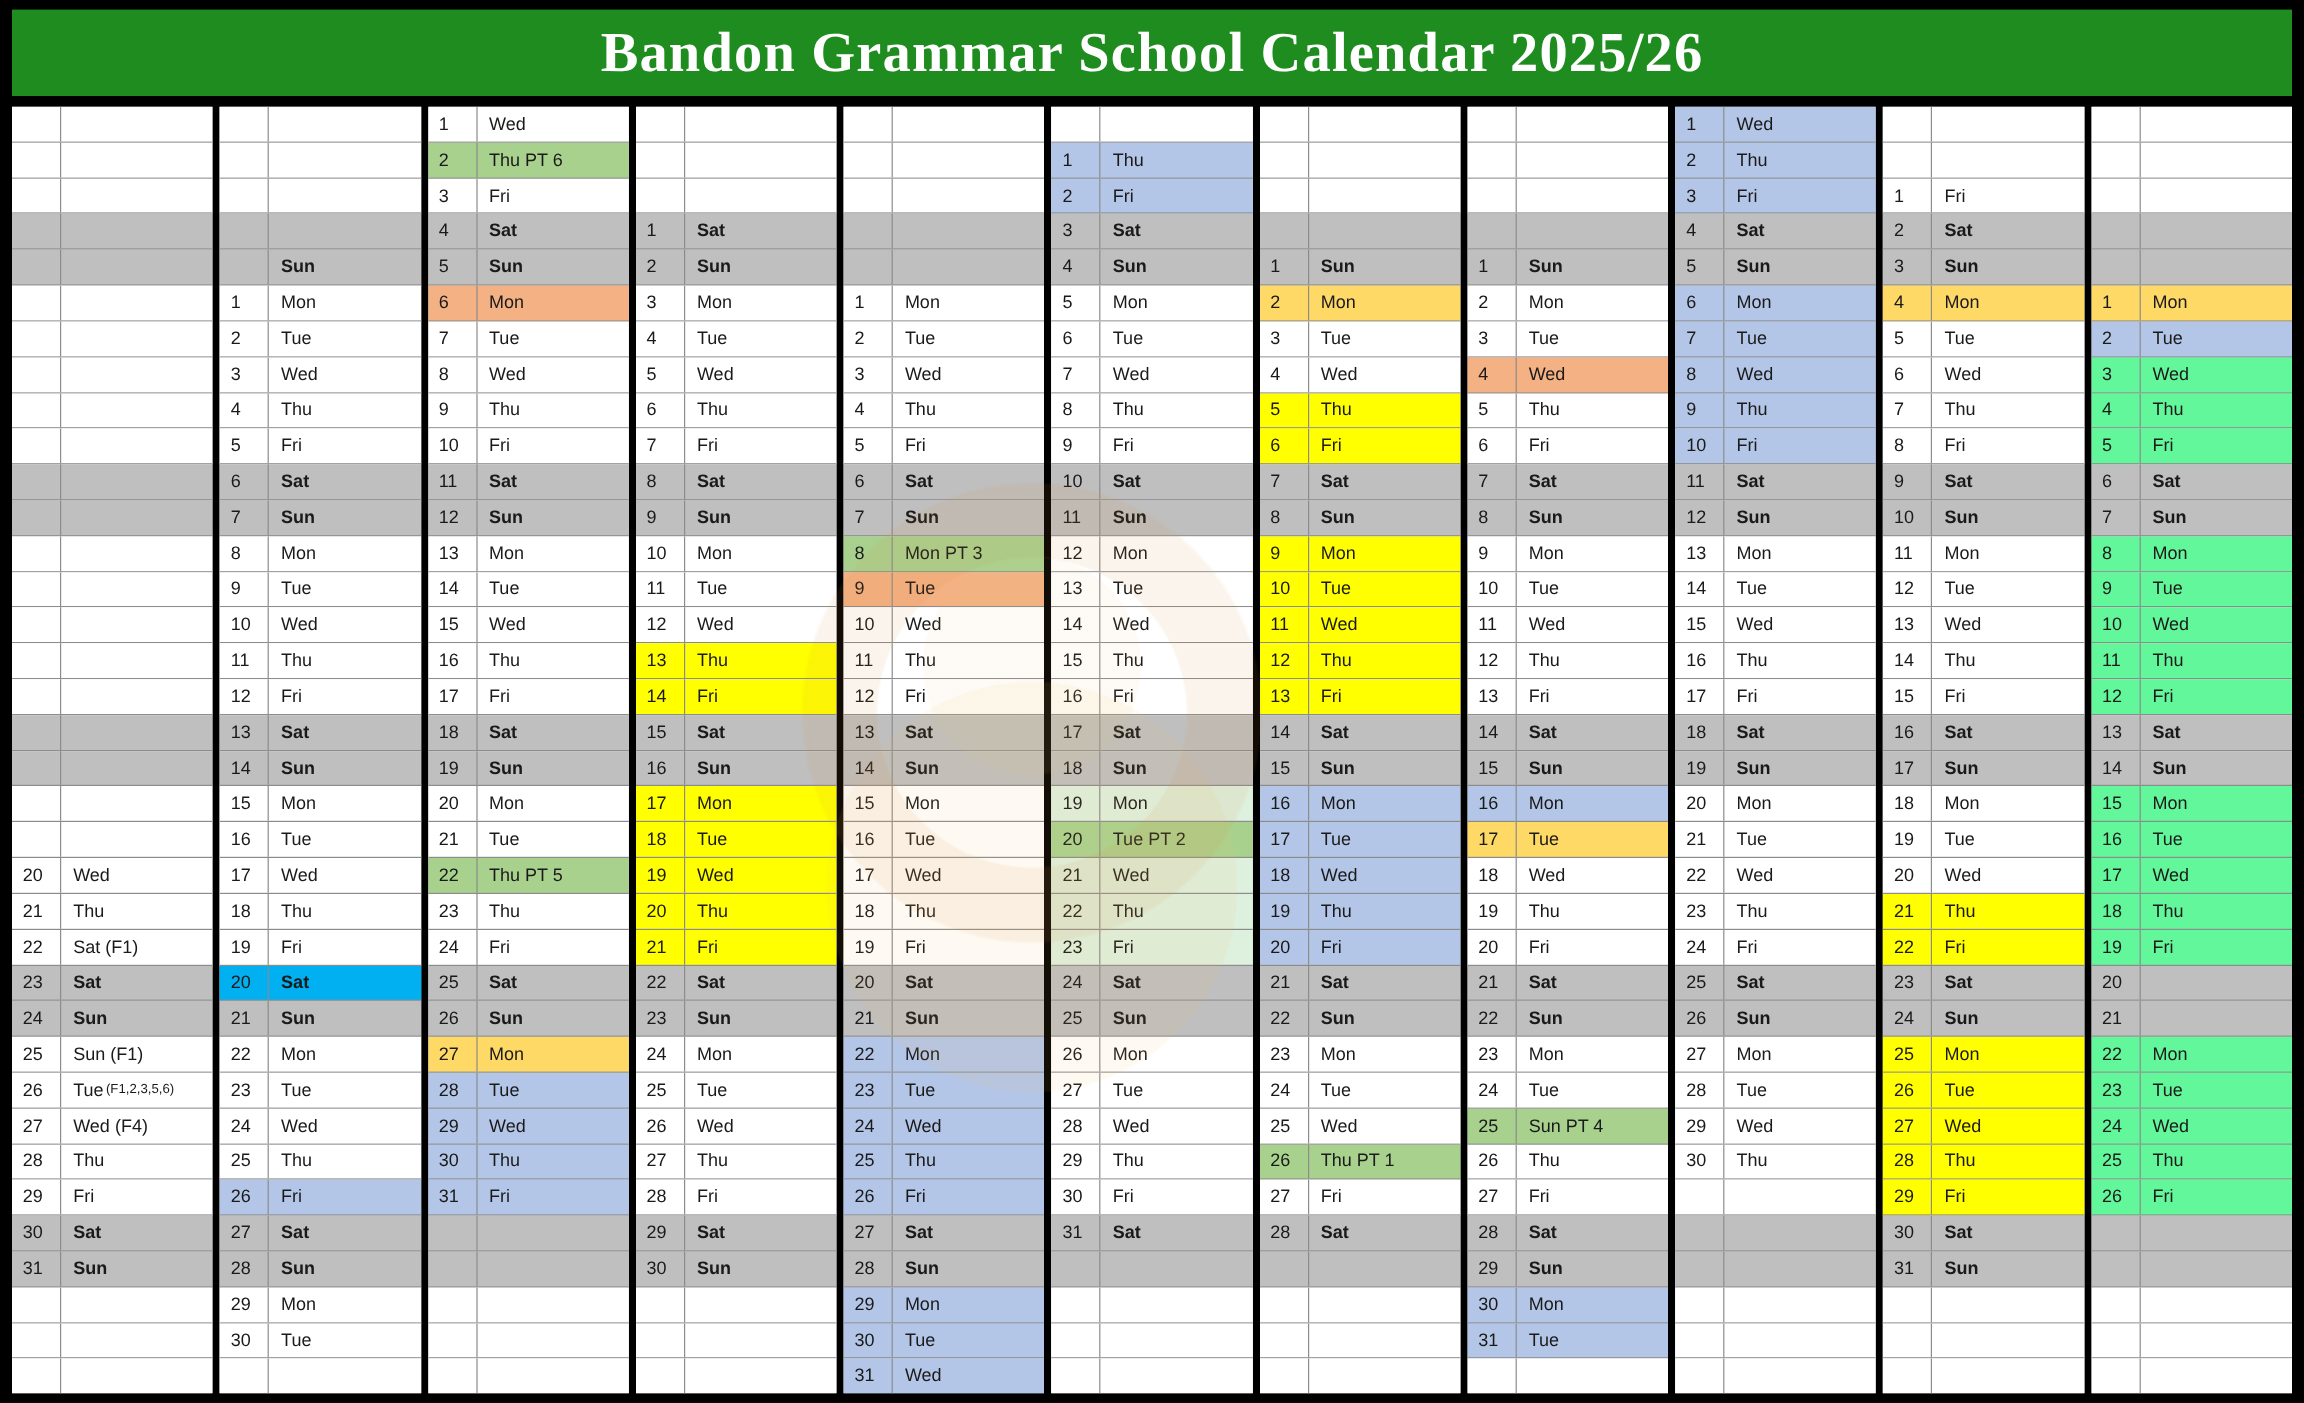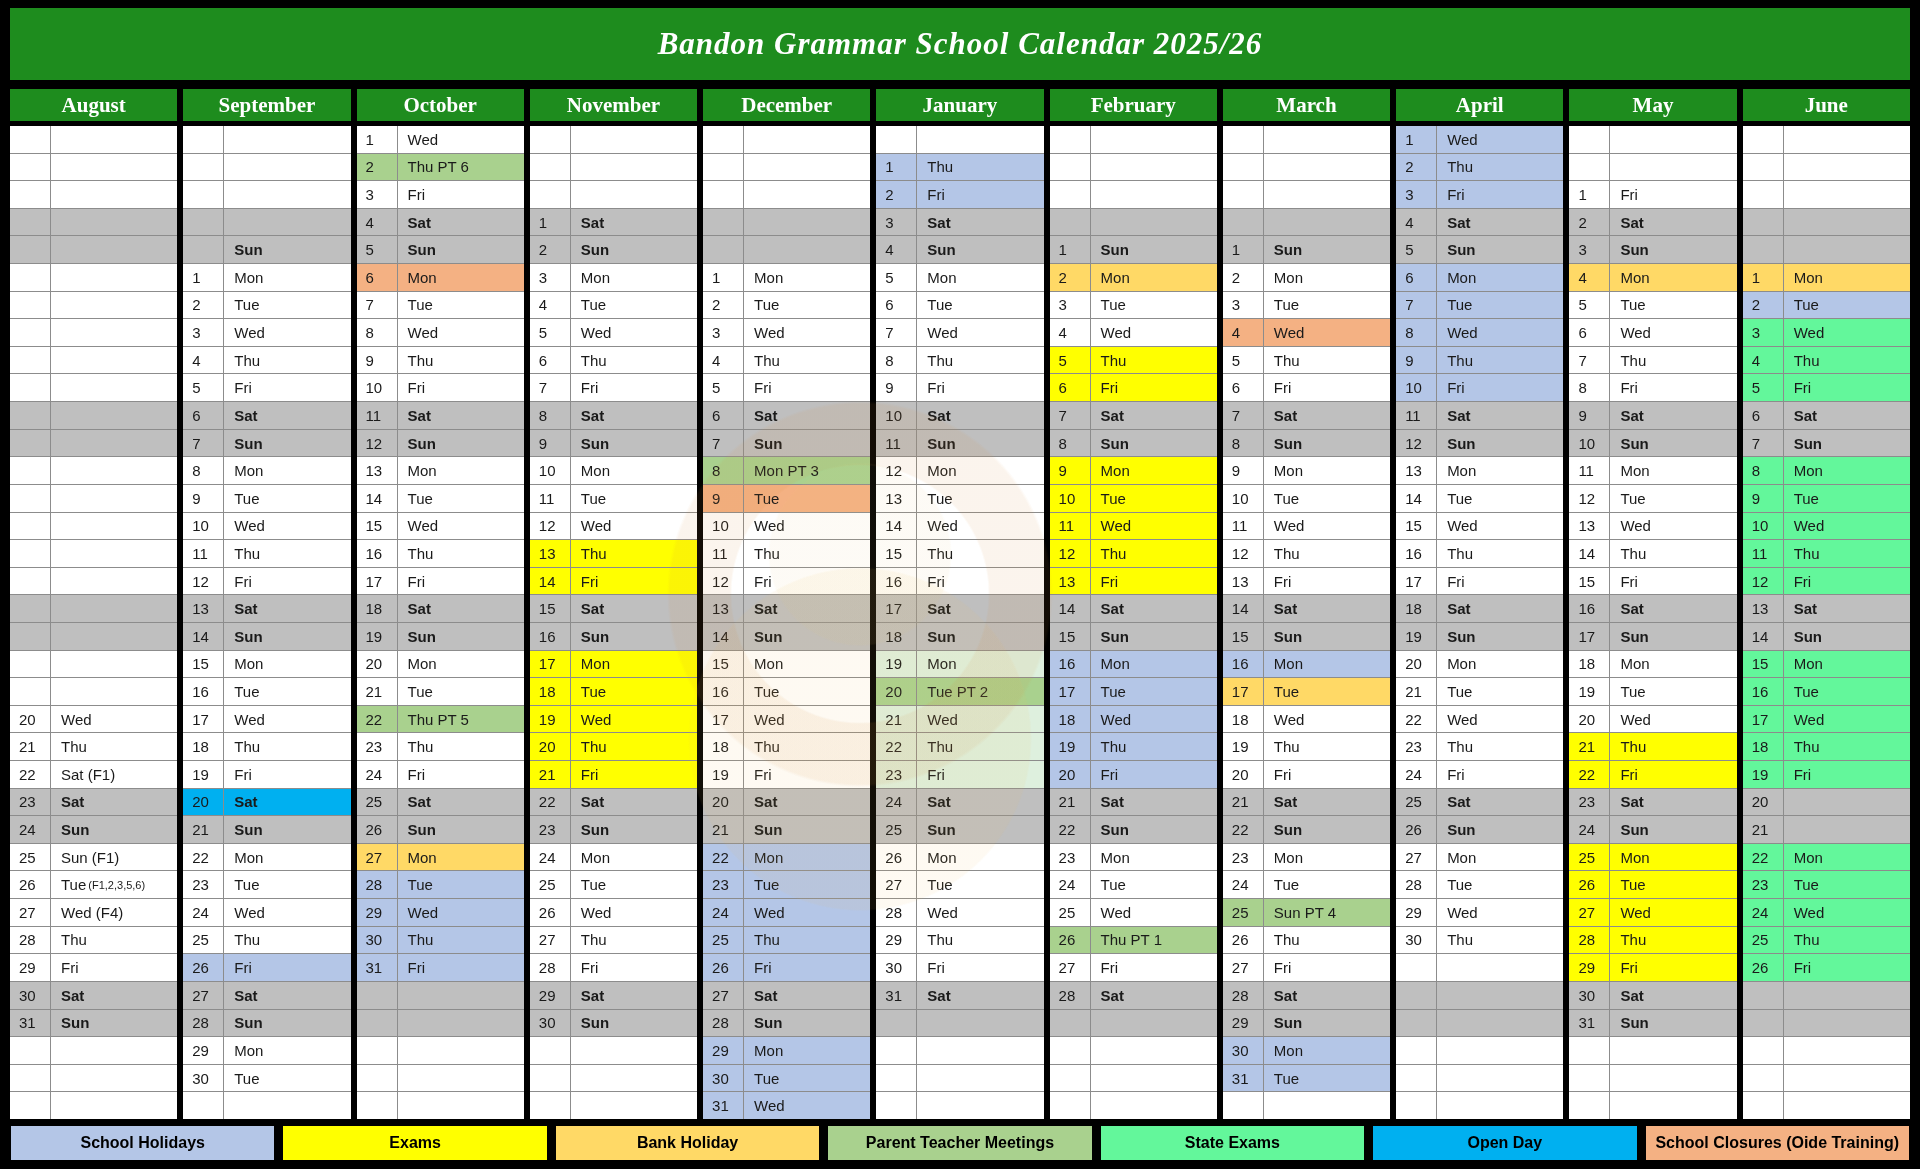--- a/index.html
+++ b/index.html
@@ -7,21 +7,21 @@
     width:1920px;height:1169px;box-sizing:border-box;background:#000;
     padding:8px 10px;display:flex;flex-direction:column;position:relative;
     font-family:"Liberation Sans",sans-serif;
   }
   .titlebar{
     height:72px;flex:0 0 72px;background:var(--green,#1E8C1E);
     display:flex;align-items:center;justify-content:center;margin-bottom:9px;
   }
   .titlebar span{
     color:#fff;font-family:"Liberation Serif",serif;font-weight:700;
-    font-size:31px;letter-spacing:1px;font-style:italic;
+    font-size:47px;letter-spacing:1px;
   }
   .month-headers{display:flex;gap:6px;height:32px;flex:0 0 32px;margin-bottom:5px;}
   .mh{
     flex:1;background:var(--green,#1E8C1E);color:#fff;
     font-family:"Liberation Serif",serif;font-weight:700;font-size:21px;
     display:flex;align-items:center;justify-content:center;
   }
   .grid{flex:1;display:flex;gap:6px;}
   .mcol{flex:1;background:#fff;display:flex;flex-direction:column;}
   .cell-row{
@@ -59,33 +59,20 @@
       radial-gradient(circle at 50% 34%, rgba(235,200,120,0.08) 0 90px, transparent 92px);
   }
 </style>
 </head>
 <body>
 
 <div class="sheet" style="--green: #1E8C1E; --weekend: #BFBFBF; --hol: #B4C6E7; --exam: #FFFF00; --bank: #FFD966; --pt: #A9D18E; --state: #63F79B; --sl: #DEF0DE; --open: #00B0F0; --cl: #F4B183;">
   <div class="titlebar">
     <span>Bandon Grammar School Calendar 2025/26</span>
   </div>
-  <div class="month-headers" id="month-headers">
-      <div class="mh">August</div>
-      <div class="mh">September</div>
-      <div class="mh">October</div>
-      <div class="mh">November</div>
-      <div class="mh">December</div>
-      <div class="mh">January</div>
-      <div class="mh">February</div>
-      <div class="mh">March</div>
-      <div class="mh">April</div>
-      <div class="mh">May</div>
-      <div class="mh">June</div>
-    </div>
   <div class="grid" id="grid">
       <div class="mcol">
         <div class="cell-row">
           <div class="nc"></div>
           <div class="dc"></div>
         </div>
         <div class="cell-row">
           <div class="nc"></div>
           <div class="dc"></div>
         </div>
@@ -1681,22 +1668,13 @@
           <div class="nc"></div>
           <div class="dc"></div>
         </div>
         <div class="cell-row">
           <div class="nc"></div>
           <div class="dc"></div>
         </div>
       </div>
     </div>
   <div class="watermark"></div>
-  <div class="legend" id="legend">
-      <div class="lg" style="background: rgb(180, 198, 231);">School Holidays</div>
-      <div class="lg" style="background: rgb(255, 255, 0);">Exams</div>
-      <div class="lg" style="background: rgb(255, 217, 102);">Bank Holiday</div>
-      <div class="lg" style="background: rgb(169, 209, 142);">Parent Teacher Meetings</div>
-      <div class="lg" style="background: rgb(99, 247, 155);">State Exams</div>
-      <div class="lg" style="background: rgb(0, 176, 240);">Open Day</div>
-      <div class="lg" style="background: rgb(244, 177, 131);">School Closures (Oide Training)</div>
-    </div>
 </div>
 
 </body></html>

